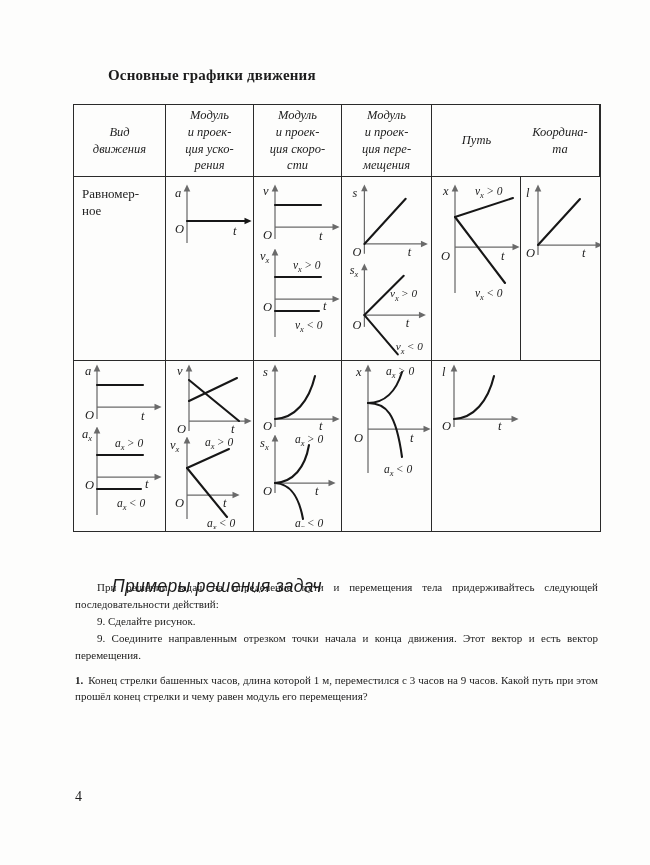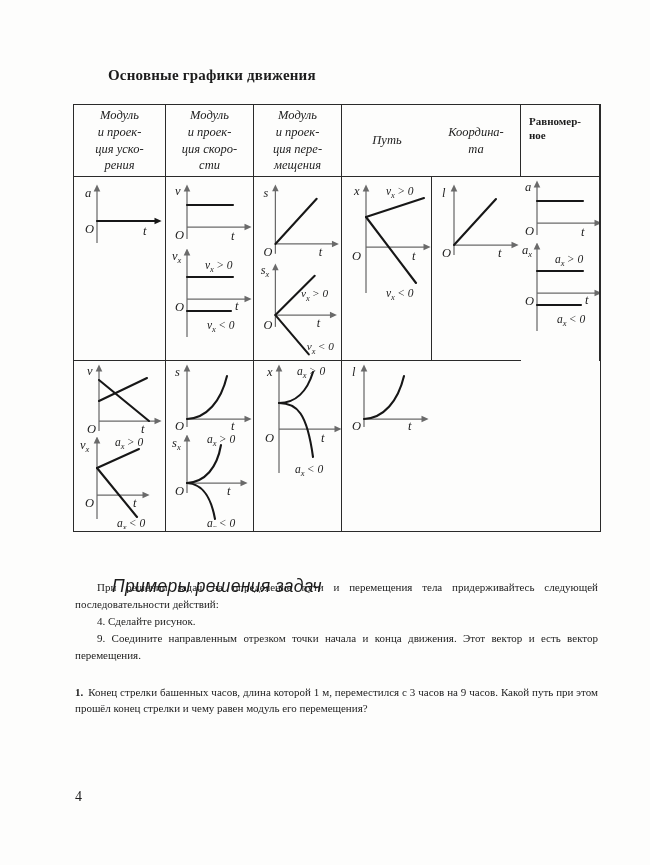--- a/index.html
+++ b/index.html
@@ -9,46 +9,47 @@
   
   .gtable{position:absolute;left:73px;top:104px;width:528px;box-sizing:border-box;
           border:1.8px solid #2a2a2a;display:grid;
           grid-template-columns:92px 88px 88px 90px 89px auto;
           grid-template-rows:72px 184px 170px;}
   .cell{box-sizing:border-box;border-right:1.1px solid #2a2a2a;border-bottom:1.1px solid #2a2a2a;overflow:hidden;}
   .cell.lastcol{border-right:none;}
   .cell.lastrow{border-bottom:none;}
   .th{display:flex;align-items:center;justify-content:center;text-align:center;
       font-style:italic;font-size:12.5px;line-height:1.34;padding:2px;}
-  .tl{padding:9px 4px 16px 8px;font-size:11px;line-height:1.3;font-weight:bold;}
+  .tl{padding:9px 4px 16px 8px;font-size:13px;line-height:1.3;}
   .tg{display:flex;flex-direction:column;align-items:center;justify-content:flex-start;}
   .tg.r1{padding-top:6px;gap:4px;}
   .tg.r2{padding-top:2px;gap:2px;}
   
   svg text{font-family:"Liberation Serif","DejaVu Serif",serif;font-style:italic;fill:#1c1c1c;}
   .ln-a{stroke:var(--axis);stroke-width:1.25;fill:none;}
   .ar-a{fill:var(--axis);stroke:none;}
   .ln-d{stroke:var(--ink);stroke-width:2.1;fill:none;stroke-linecap:round;}
   .ar-d{fill:var(--ink);stroke:none;}
   .sub{font-size:8.5px;}
   
   .sec-head{position:absolute;left:112px;top:576px;font-family:"Liberation Sans","DejaVu Sans",sans-serif;
             font-style:italic;font-size:17.5px;letter-spacing:.3px;}
   .textblock{position:absolute;left:75px;top:579px;width:523px;font-size:11px;line-height:16.9px;text-align:justify;}
   .textblock p{margin:0;text-indent:22px;}
-  .textblock p.problem{margin-top:20px;text-indent:0;}
+  .textblock p.problem{margin-top:8px;text-indent:0;}
   .problem b{margin-right:5px;}
   .pagenum{position:absolute;left:75px;top:789px;font-size:14px;}
 </style>
 </head>
 <body>
 
 <div class="page" style="--ink: #171717; --axis: #6a6a6a;">
   <div class="doc-title">Основные графики движения</div>
   <div class="gtable" id="gtable">
+      <div class="cell th">Вид<br>движения</div>
       <div class="cell th">Модуль<br>и проек-<br>ция уско-<br>рения</div>
       <div class="cell th">Модуль<br>и проек-<br>ция скоро-<br>сти</div>
       <div class="cell th">Модуль<br>и проек-<br>ция пере-<br>мещения</div>
       <div class="cell th lastcol">Путь</div>
       <div class="cell th">Координа-<br>та</div>
       <div class="cell tl">Равномер-<br>ное</div>
       <div class="cell tg r1">
         <svg width="86" height="64" viewBox="0 0 86 64">
           <line x1="20" y1="60" x2="20" y2="8" class="ln-a"></line>
           <polygon points="16.7,8.5 20,1.4000000000000004 23.3,8.5" class="ar-a"></polygon>
@@ -236,19 +237,19 @@
           <path d="M20,56 C40,55 54,38 60,13" class="ln-d"></path>
           <text x="8" y="13" style="font-size:12.5px">l</text>
           <text x="8" y="67" style="font-size:12.5px">O</text>
           <text x="64" y="67" style="font-size:12.5px">t</text>
         </svg>
       </div>
     </div>
   <div class="sec-head">Примеры решения задач</div>
   <div class="textblock">
     <p>При решении задач на определение пути и перемещения тела придерживайтесь следующей последовательности действий:</p>
-    <span id="steps"><p>4. Сделайте рисунок.</p><p>9. Соедините направленным отрезком точки начала и конца движения. Этот вектор и есть вектор перемещения.</p></span>
+    <span id="steps"><p>9. Сделайте рисунок.</p><p>9. Соедините направленным отрезком точки начала и конца движения. Этот вектор и есть вектор перемещения.</p></span>
     <p class="problem">
       <b>1.</b><span>Конец стрелки башенных часов, длина которой 1 м, переместился с 3 часов на 9 часов. Какой путь при этом прошёл конец стрелки и чему равен модуль его перемещения?</span>
     </p>
   </div>
   <div class="pagenum">4</div>
 </div>
 
 </body></html>

